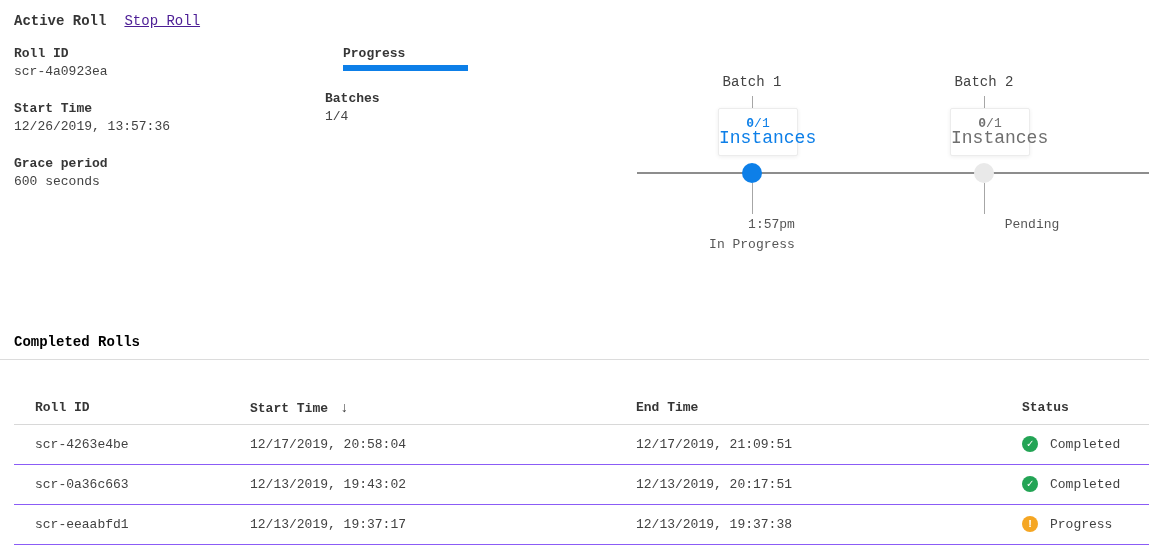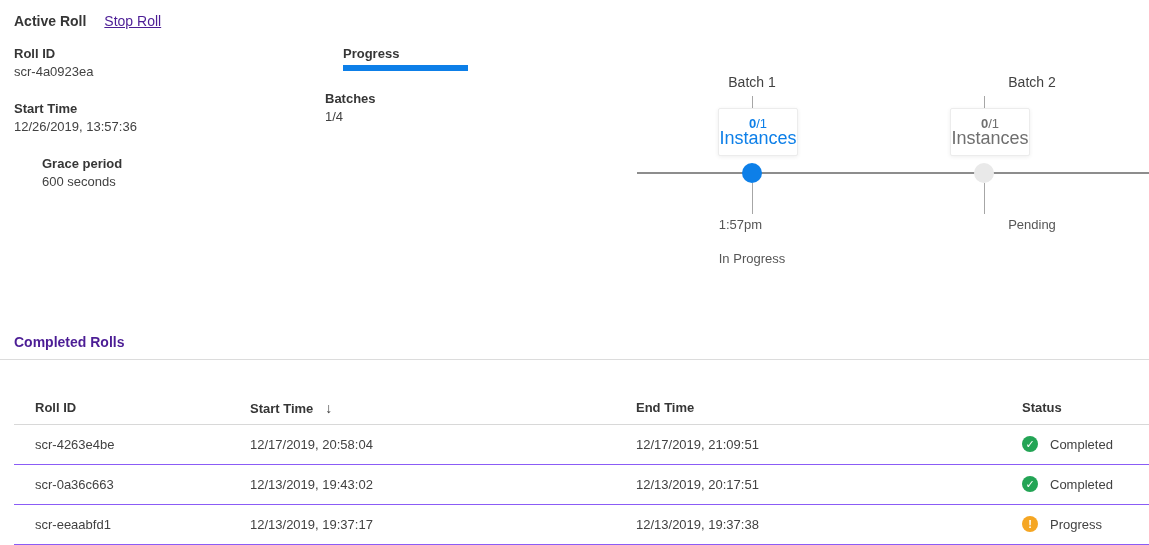--- a/index.html
+++ b/index.html
@@ -3,32 +3,32 @@
 <meta charset="utf-8">
 <style>
   * { margin: 0; padding: 0; box-sizing: border-box; }
   html, body { background: #fff; }
   body {
     font-family: "Liberation Sans", "DejaVu Sans", sans-serif;
     color: #424242;
     width: 1149px; height: 545px;
     overflow: hidden;
   }
-  .canvas { position: relative; width: 1149px; height: 545px; background: #fff; }
+  .canvas { position: relative; width: 1149px; height: 545px; background: #fff; font-family: Liberation Mono, monospace; }
 
   
   .title-row { position: absolute; left: 14px; top: 13px; display: flex; align-items: baseline; gap: 18px; }
   .section-title { font-size: 14px; font-weight: 700; color: #363636; }
   .stop-link { font-size: 14px; color: #4c1d95; text-decoration: underline; cursor: pointer; }
 
   
   .info-field { position: absolute; left: 14px; }
   .info-field.f0 { top: 46px; }
   .info-field.f1 { top: 101px; }
-  .info-field.f2 { top: 156px; margin-left: 28px; }
+  .info-field.f2 { top: 156px; }
   .field-label { font-size: 13px; font-weight: 600; color: #363636; line-height: 16px; }
   .field-value { font-size: 13px; font-weight: 400; color: #424242; line-height: 16px; margin-top: 2px; }
 
   
   .progress-block { position: absolute; left: 343px; top: 46px; }
   .progress-bar { margin-top: 3px; width: 125px; height: 6px; background: #0d7fe8; }
   .batches-block { position: absolute; left: 325px; top: 91px; }
 
   
   .timeline-line { position: absolute; left: 637px; top: 172px; width: 512px; height: 2px; background: #8d8d8d; }
@@ -46,26 +46,26 @@
   .card-instances { font-size: 18px; line-height: 15px; }
   .batch-card.in-progress .card-count-line, .batch-card.in-progress .card-instances { color: #0d7fe8; }
   .batch-card.pending .card-count-line, .batch-card.pending .card-instances { color: #6f6f6f; }
   .count-num { font-weight: 600; }
   .count-total { font-weight: 400; }
   .dot { position: absolute; top: 163px; width: 20px; height: 20px; border-radius: 50%; z-index: 3; }
   .dot.in-progress { background: #0d7fe8; }
   .dot.pending { background: #e9e9e9; }
   .batch-below {
     position: absolute; top: 218px; transform: translateX(-50%);
-    display: flex; flex-direction: column; align-items: flex-start; gap: 20px;
+    display: flex; flex-direction: column; align-items: flex-end; gap: 6px;
   }
   .batch-time, .batch-status { font-size: 13px; line-height: 14px; color: #565656; white-space: nowrap; }
 
   
-  .completed-title { position: absolute; left: 14px; top: 334px; font-size: 14px; font-weight: 700; color: #4c1d95; }
+  .completed-title { position: absolute; left: 14px; top: 334px; font-size: 14px; font-weight: 700; color: #000000; }
   .section-divider { position: absolute; left: 0; top: 359px; width: 1149px; height: 1px; background: #dcdcdc; }
   .rolls-table { position: absolute; left: 14px; top: 392px; width: 1135px; border-collapse: collapse; table-layout: fixed; }
   .rolls-table col.c0 { width: 236px; }
   .rolls-table col.c1 { width: 386px; }
   .rolls-table col.c2 { width: 386px; }
   .rolls-table col.c3 { width: 127px; }
   .rolls-table th {
     height: 32px; text-align: left; vertical-align: middle;
     font-size: 13px; font-weight: 600; color: #363636;
     border-bottom: 1px solid #d8d8d8; cursor: pointer;
@@ -127,21 +127,21 @@
         <div class="card-count-line"><span class="count-num">0</span><span class="count-total">/1</span></div>
         <div class="card-instances">Instances</div>
       </div>
       <div class="dot in-progress" style="left:742px;"></div>
       <div class="tick bottom" style="left:752px;"></div>
       <div class="batch-below" style="left:752px;">
         <div class="batch-time">1:57pm</div>
         <div class="batch-status">In Progress</div>
       </div>
 
-      <div class="batch-label" style="left:984px;margin-left:48px;">Batch 2</div>
+      <div class="batch-label" style="left:984px;">Batch 2</div>
       <div class="tick top" style="left:984px;"></div>
       <div class="batch-card pending" style="left:944px;">
         <div class="card-count-line"><span class="count-num">0</span><span class="count-total">/1</span></div>
         <div class="card-instances">Instances</div>
       </div>
       <div class="dot pending" style="left:974px;"></div>
       <div class="tick bottom" style="left:984px;"></div>
       <div class="batch-below" style="left:984px;margin-left:48px;">
 
         <div class="batch-status">Pending</div>

